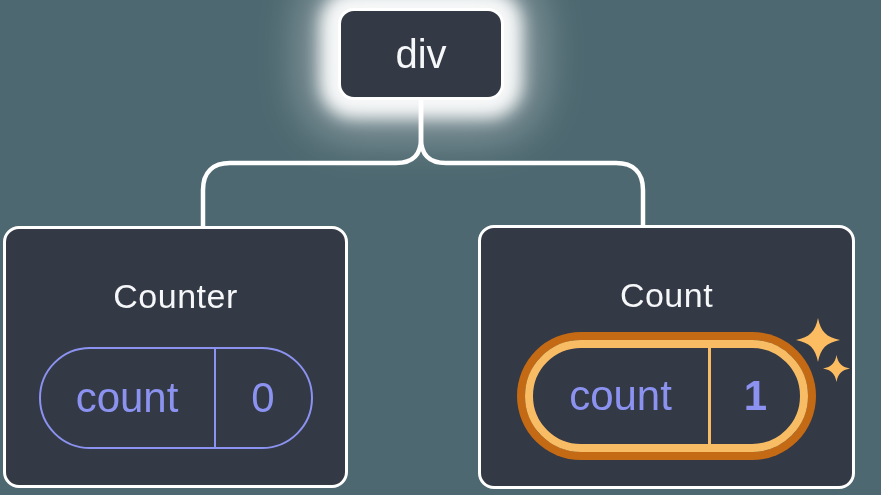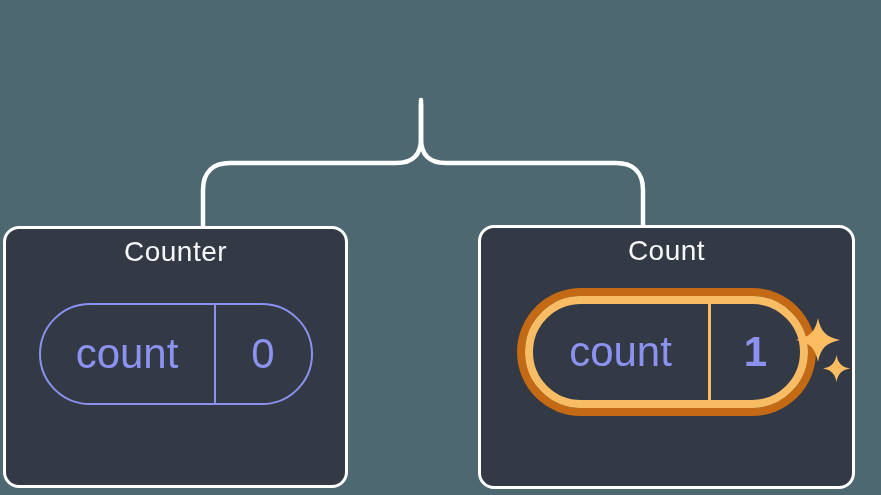--- a/index.html
+++ b/index.html
@@ -60,21 +60,22 @@
     width: 345px;
     height: 262px;
   }
   .card-right {
     left: 478px;
     top: 225px;
     width: 377px;
     height: 264px;
   }
   .card-title {
-    font-size: 28px;
+    margin-top: 44px;
+    font-size: 34px;
     line-height: 46px;
     color: var(--text-light, #f6f7f9);
     letter-spacing: 0.5px;
   }
   .pill {
     box-sizing: border-box;
     width: 274px;
     height: 102px;
     margin-top: 28px;
     border: 2.5px solid var(--purple, #8b92f0);
@@ -132,20 +133,23 @@
 </head>
 <body>
 
 <div class="stage">
 
   <svg class="connectors" width="881" height="495" viewBox="0 0 881 495">
     <path d="M421,100 L421,138 C421,155 413,163 396,163 L230,163 C213,163 203,172 203,190 L203,226"></path>
     <path d="M421,104 L421,138 C421,155 429,163 446,163 L616,163 C633,163 643,172 643,190 L643,225"></path>
   </svg>
 
+  <div class="node-root">
+    <span>div</span>
+  </div>
 
   <div class="card card-left">
     <div class="card-title">Counter</div>
     <div class="pill">
       <span class="pill-key">count</span>
       <span class="pill-value">0</span>
     </div>
   </div>
 
   <div class="card card-right">

